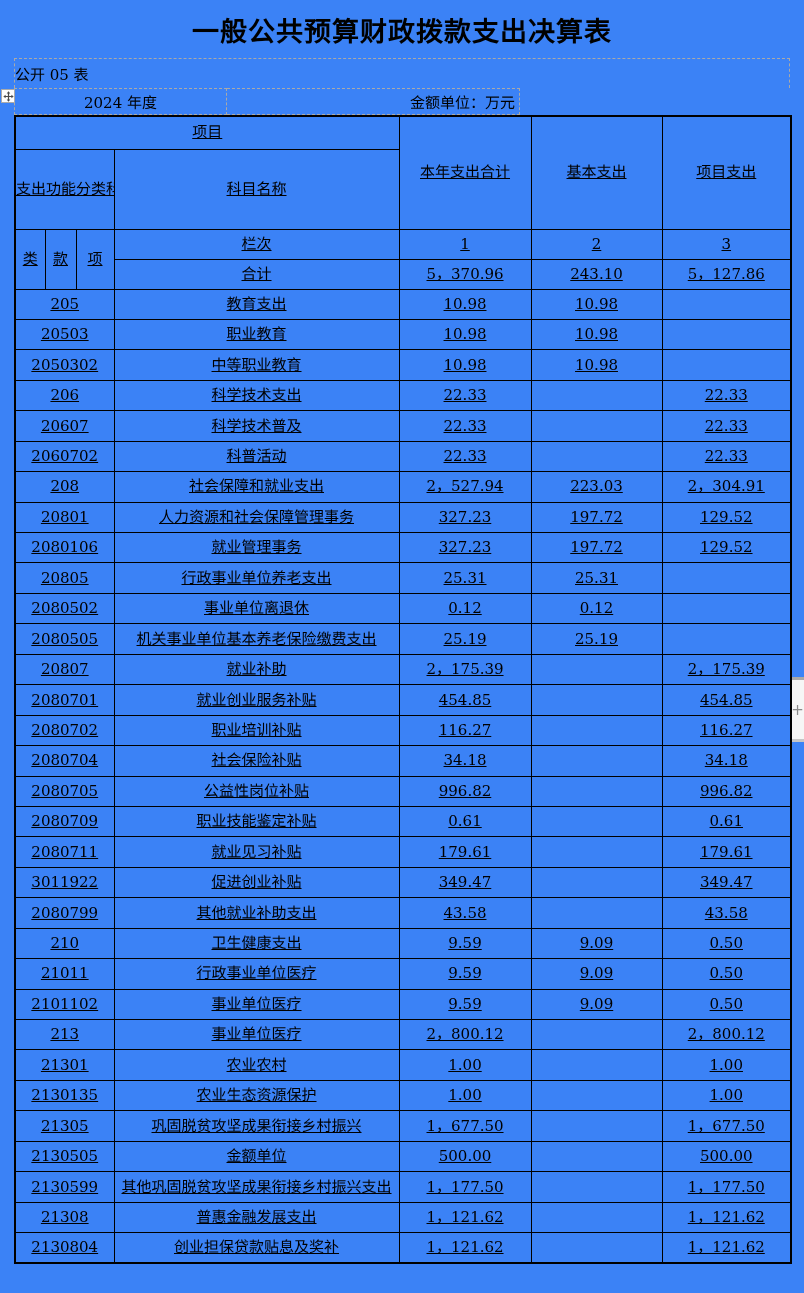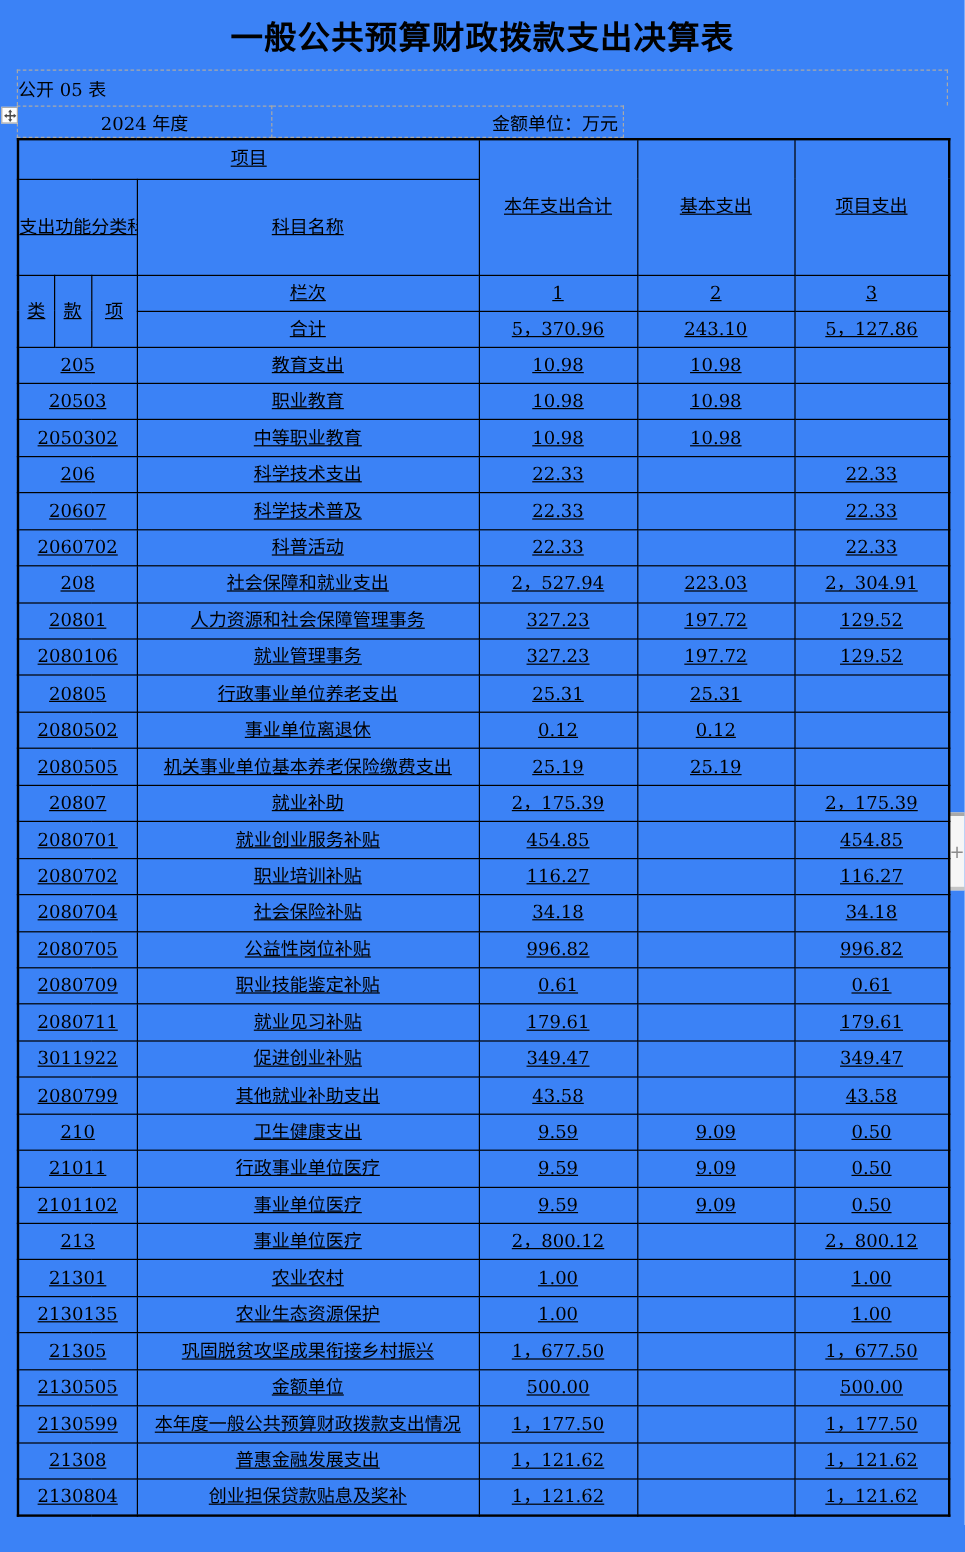--- a/index.html
+++ b/index.html
@@ -363,21 +363,21 @@
     </tr>
         <tr>
       <td colspan="3" class="code">2130505</td>
       <td class="name">金额单位</td>
       <td class="num">500.00</td>
       <td class="num"></td>
       <td class="num">500.00</td>
     </tr>
         <tr>
       <td colspan="3" class="code">2130599</td>
-      <td class="name">本年度一般公共预算财政拨款支出情况</td>
+      <td class="name">其他巩固脱贫攻坚成果衔接乡村振兴支出</td>
       <td class="num">1，177.50</td>
       <td class="num"></td>
       <td class="num">1，177.50</td>
     </tr>
         <tr>
       <td colspan="3" class="code">21308</td>
       <td class="name">普惠金融发展支出</td>
       <td class="num">1，121.62</td>
       <td class="num"></td>
       <td class="num">1，121.62</td>

